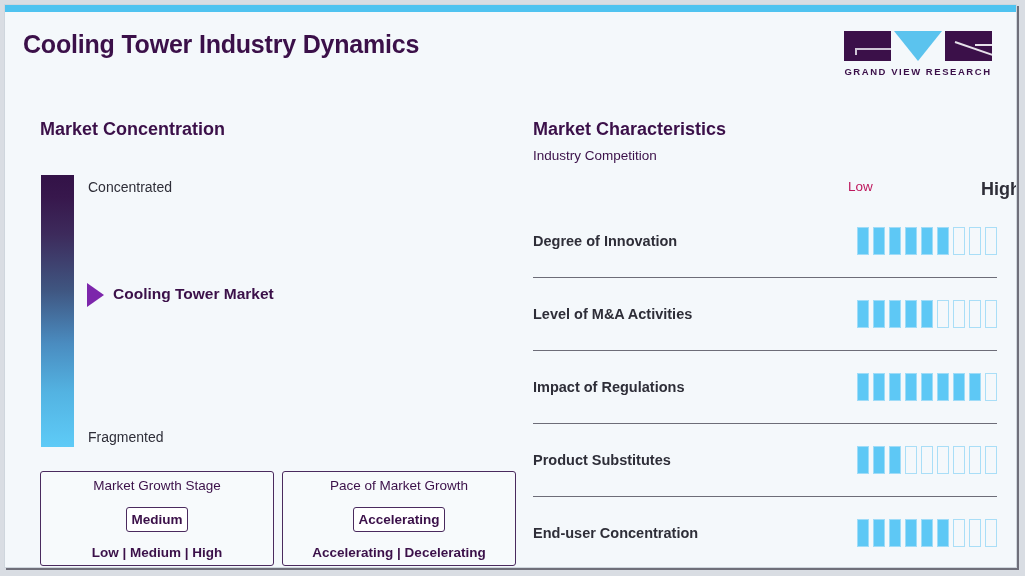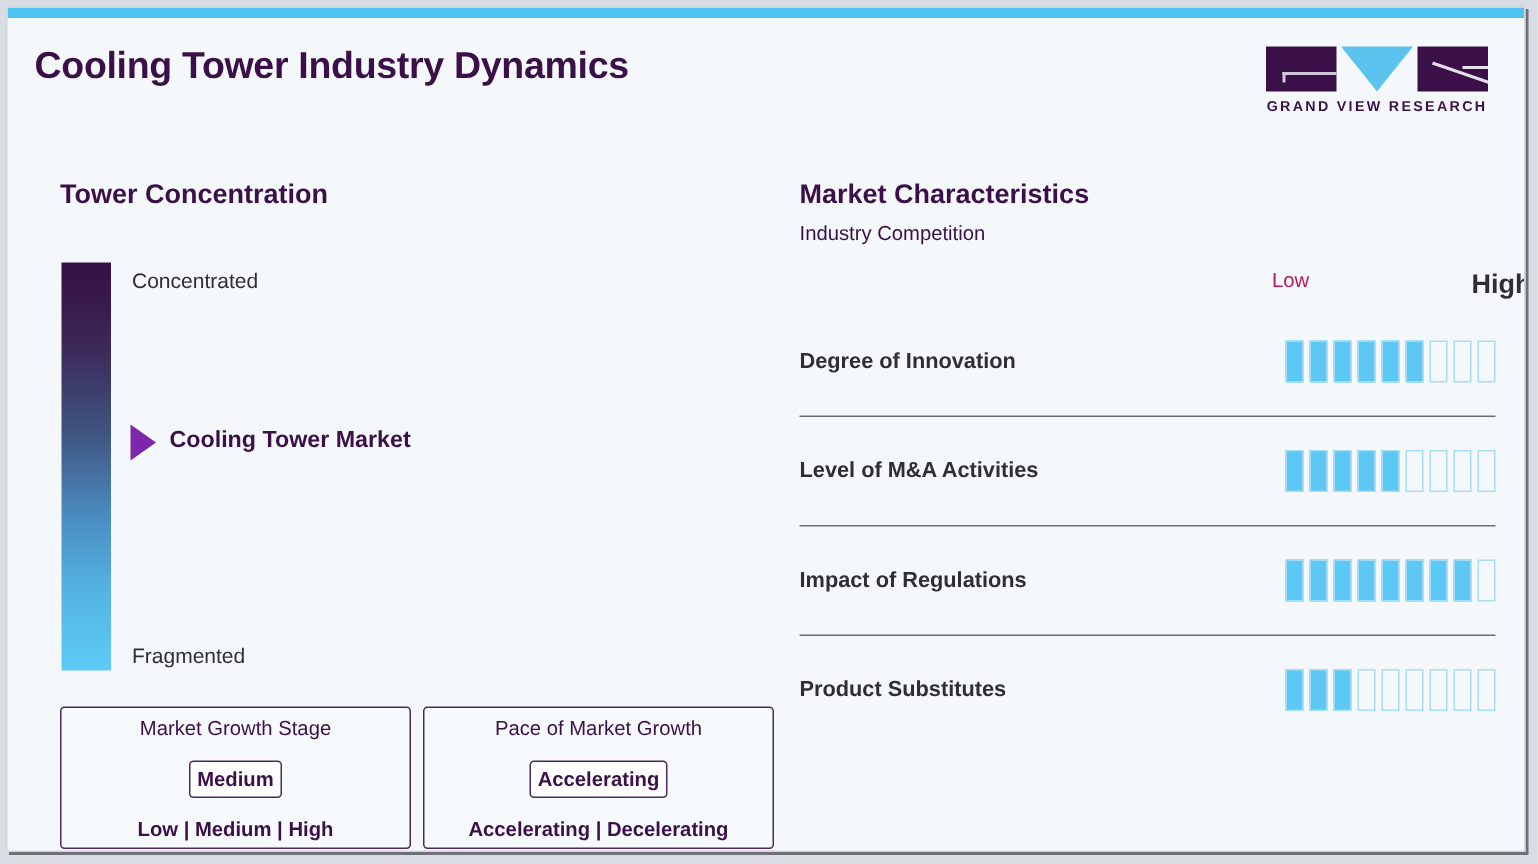--- a/index.html
+++ b/index.html
@@ -145,21 +145,21 @@
 
   <div id="logo">
     <div id="logo-marks">
       <div class="logo-rect left"></div>
       <div class="logo-tri"></div>
       <div class="logo-rect right"></div>
     </div>
     <div id="logo-text">GRAND VIEW RESEARCH</div>
   </div>
 
-  <div id="mc-title" class="panel-title">Tower Concentration</div>
+  <div id="mc-title" class="panel-title">Market Concentration</div>
 
   <div id="gradbar"></div>
   <div id="lbl-concentrated">Concentrated</div>
   <div id="lbl-fragmented">Fragmented</div>
   <div id="marker-arrow" style="top: 277.68px;"></div>
   <div id="marker-label" style="top: 279.68px;">Cooling Tower Market</div>
 
   <div class="infobox" id="box-growth">
     <div class="infobox-title">Market Growth Stage</div>
     <div class="infobox-value">Medium</div>
@@ -227,15 +227,29 @@
           <span class="tick on"></span>
           <span class="tick on"></span>
           <span class="tick off"></span>
           <span class="tick off"></span>
           <span class="tick off"></span>
           <span class="tick off"></span>
           <span class="tick off"></span>
           <span class="tick off"></span>
         </div>
       </div>
+      <div class="row">
+        <div class="row-label">End-user Concentration</div>
+        <div class="meter">
+          <span class="tick on"></span>
+          <span class="tick on"></span>
+          <span class="tick on"></span>
+          <span class="tick on"></span>
+          <span class="tick on"></span>
+          <span class="tick on"></span>
+          <span class="tick off"></span>
+          <span class="tick off"></span>
+          <span class="tick off"></span>
+        </div>
+      </div>
     </div>
 
 </div>
 
 </body></html>

